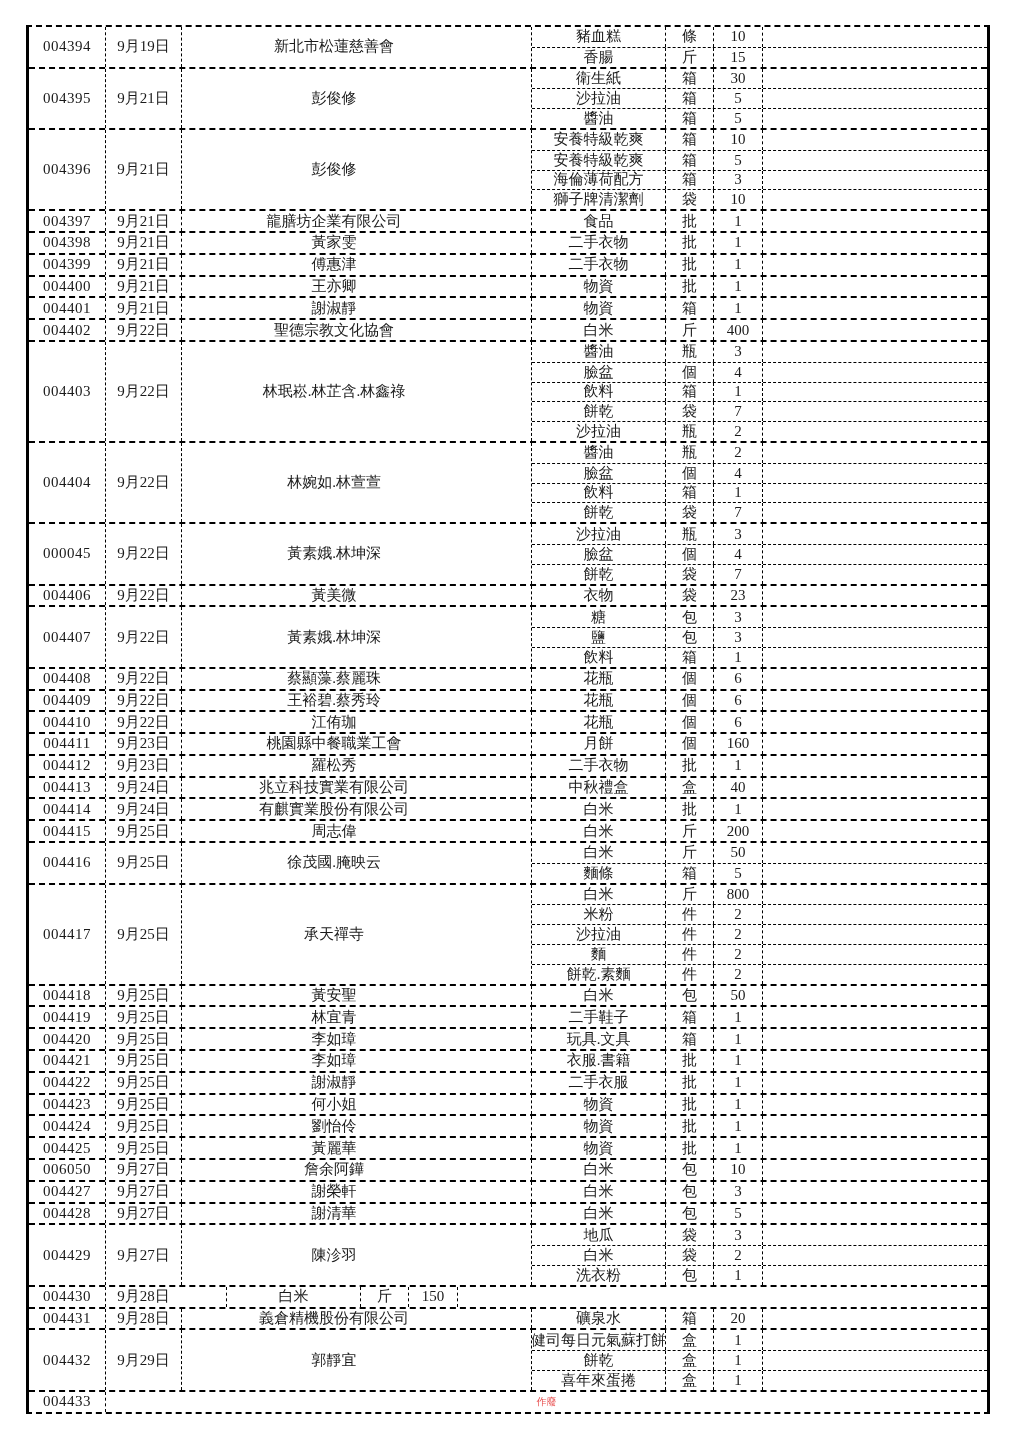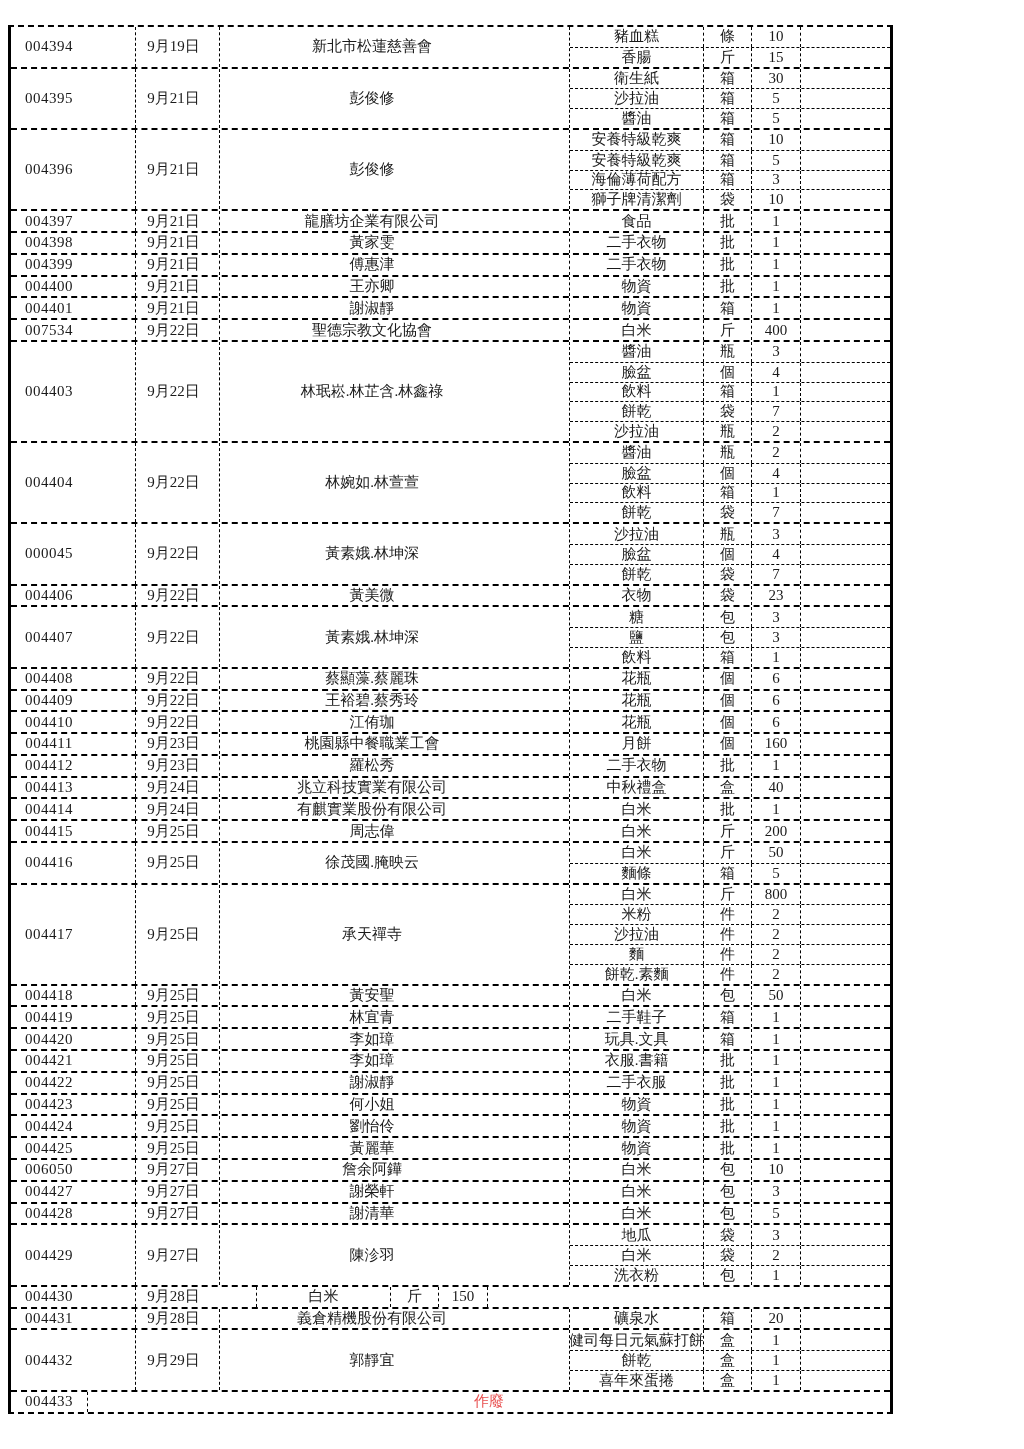--- a/index.html
+++ b/index.html
@@ -4,47 +4,47 @@
 <style>
   html,body{margin:0;padding:0;}
   body{
     width:1024px;height:1449px;
     background:#ffffff;
     font-family:"Liberation Serif","DejaVu Serif",serif;
     color:#1a1a1a;
     position:relative;
   }
   .table{
-    position:absolute;left:8px;top:25px;width:885px;
+    position:absolute;left:26px;top:25px;width:964px;
     box-sizing:border-box;
     border-left:3px solid #000;
     border-right:3px solid #000;
     border-top:2px dashed #000;
     border-bottom:2px dashed #000;
     display:flex;flex-direction:column;
     background:#fff;
   }
   .record{display:flex;border-top:2px dashed #000;}
   .record:first-child{border-top:none;}
   .cell{
     display:flex;align-items:center;justify-content:center;
     font-size:15px;line-height:1;box-sizing:border-box;
     white-space:nowrap;
   }
   .id-cell{width:76px;letter-spacing:.5px;}
-  .date-cell{width:76px;border-left:1.5px dashed #000;margin-left:48px;}
-  .name-cell{width:305px;border-left:1.5px dashed #000;text-align:left;margin-left:8px;}
+  .date-cell{width:76px;border-left:1.5px dashed #000;}
+  .name-cell{width:305px;border-left:1.5px dashed #000;text-align:left;}
   .items{flex:1;display:flex;flex-direction:column;border-left:1.5px dashed #000;margin-left:45px;}
   .subrow{display:flex;height:19.8px;border-top:1.5px dashed #000;box-sizing:border-box;}
   .subrow:first-child{border-top:none;}
   .item-cell{width:133px;overflow:hidden;}
   .unit-cell{width:48px;border-left:1.5px dashed #000;}
   .qty-cell{width:49px;border-left:1.5px dashed #000;}
   .notes-cell{flex:1;border-left:1.5px dashed #000;}
-  .void-cell{flex:1;border-left:1.5px dashed #000;height:20px;font-size:15px;}
+  .void-cell{flex:1;border-left:1.5px dashed #000;height:20px;font-size:10px;}
 </style>
 </head>
 <body>
 
 <div class="table">
     <div class="record">
       <div class="cell id-cell">004394</div>
       <div class="cell date-cell">9月19日</div>
       <div class="cell name-cell">新北市松蓮慈善會</div>
       <div class="items">
@@ -177,21 +177,21 @@
       <div class="items">
         <div class="subrow">
           <div class="cell item-cell">物資</div>
           <div class="cell unit-cell">箱</div>
           <div class="cell qty-cell">1</div>
           <div class="cell notes-cell"></div>
         </div>
       </div>
     </div>
     <div class="record">
-      <div class="cell id-cell">007534</div>
+      <div class="cell id-cell">004402</div>
       <div class="cell date-cell">9月22日</div>
       <div class="cell name-cell">聖德宗教文化協會</div>
       <div class="items">
         <div class="subrow">
           <div class="cell item-cell">白米</div>
           <div class="cell unit-cell">斤</div>
           <div class="cell qty-cell">400</div>
           <div class="cell notes-cell"></div>
         </div>
       </div>

